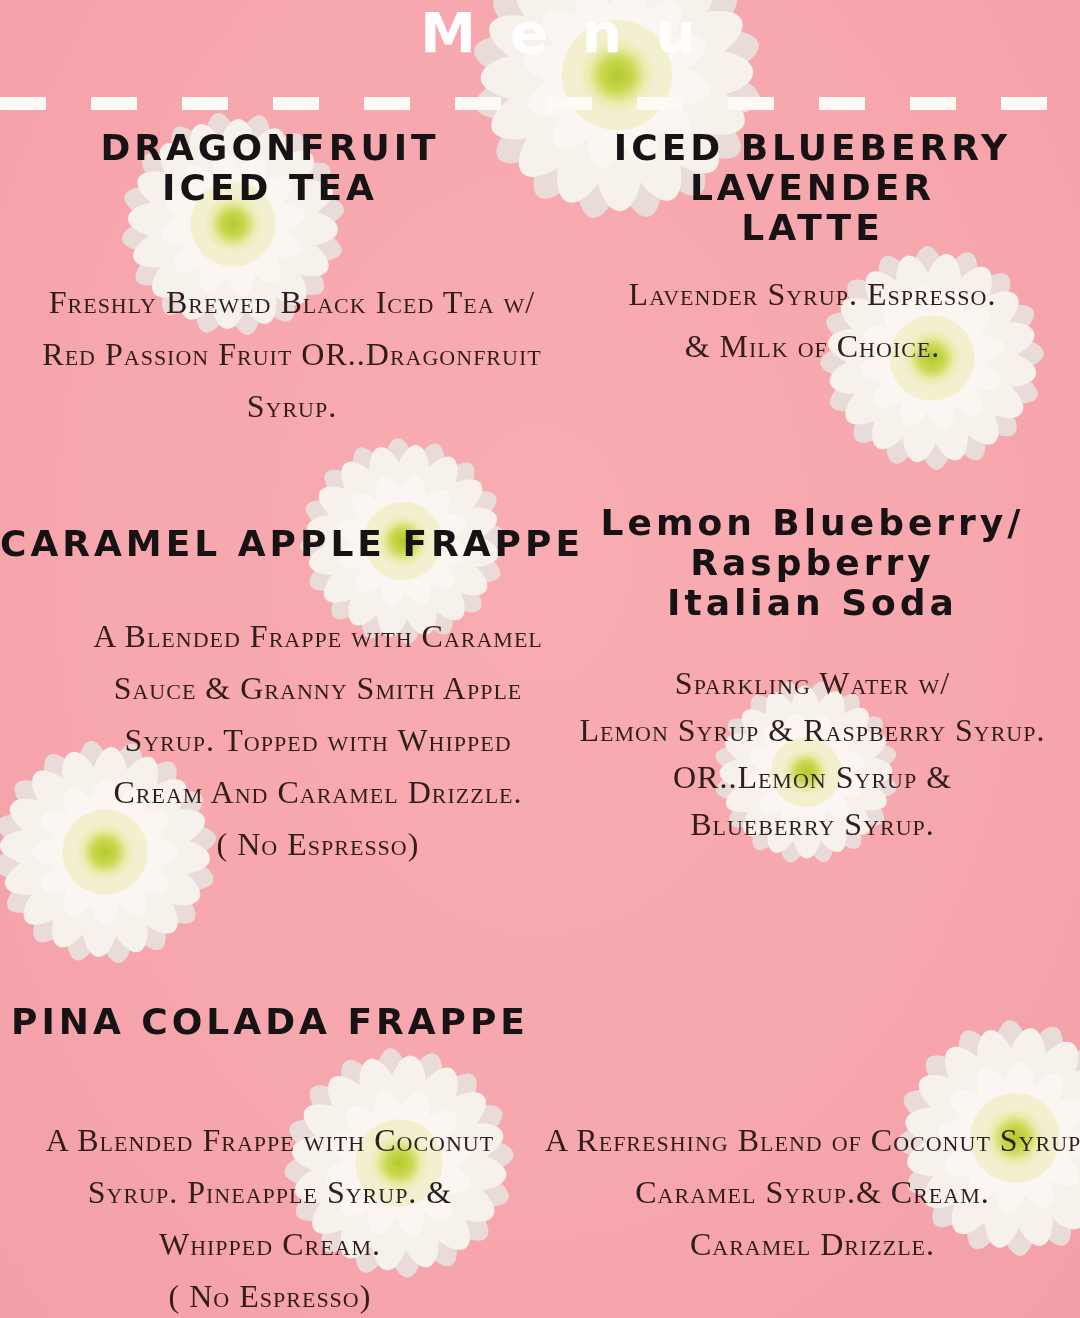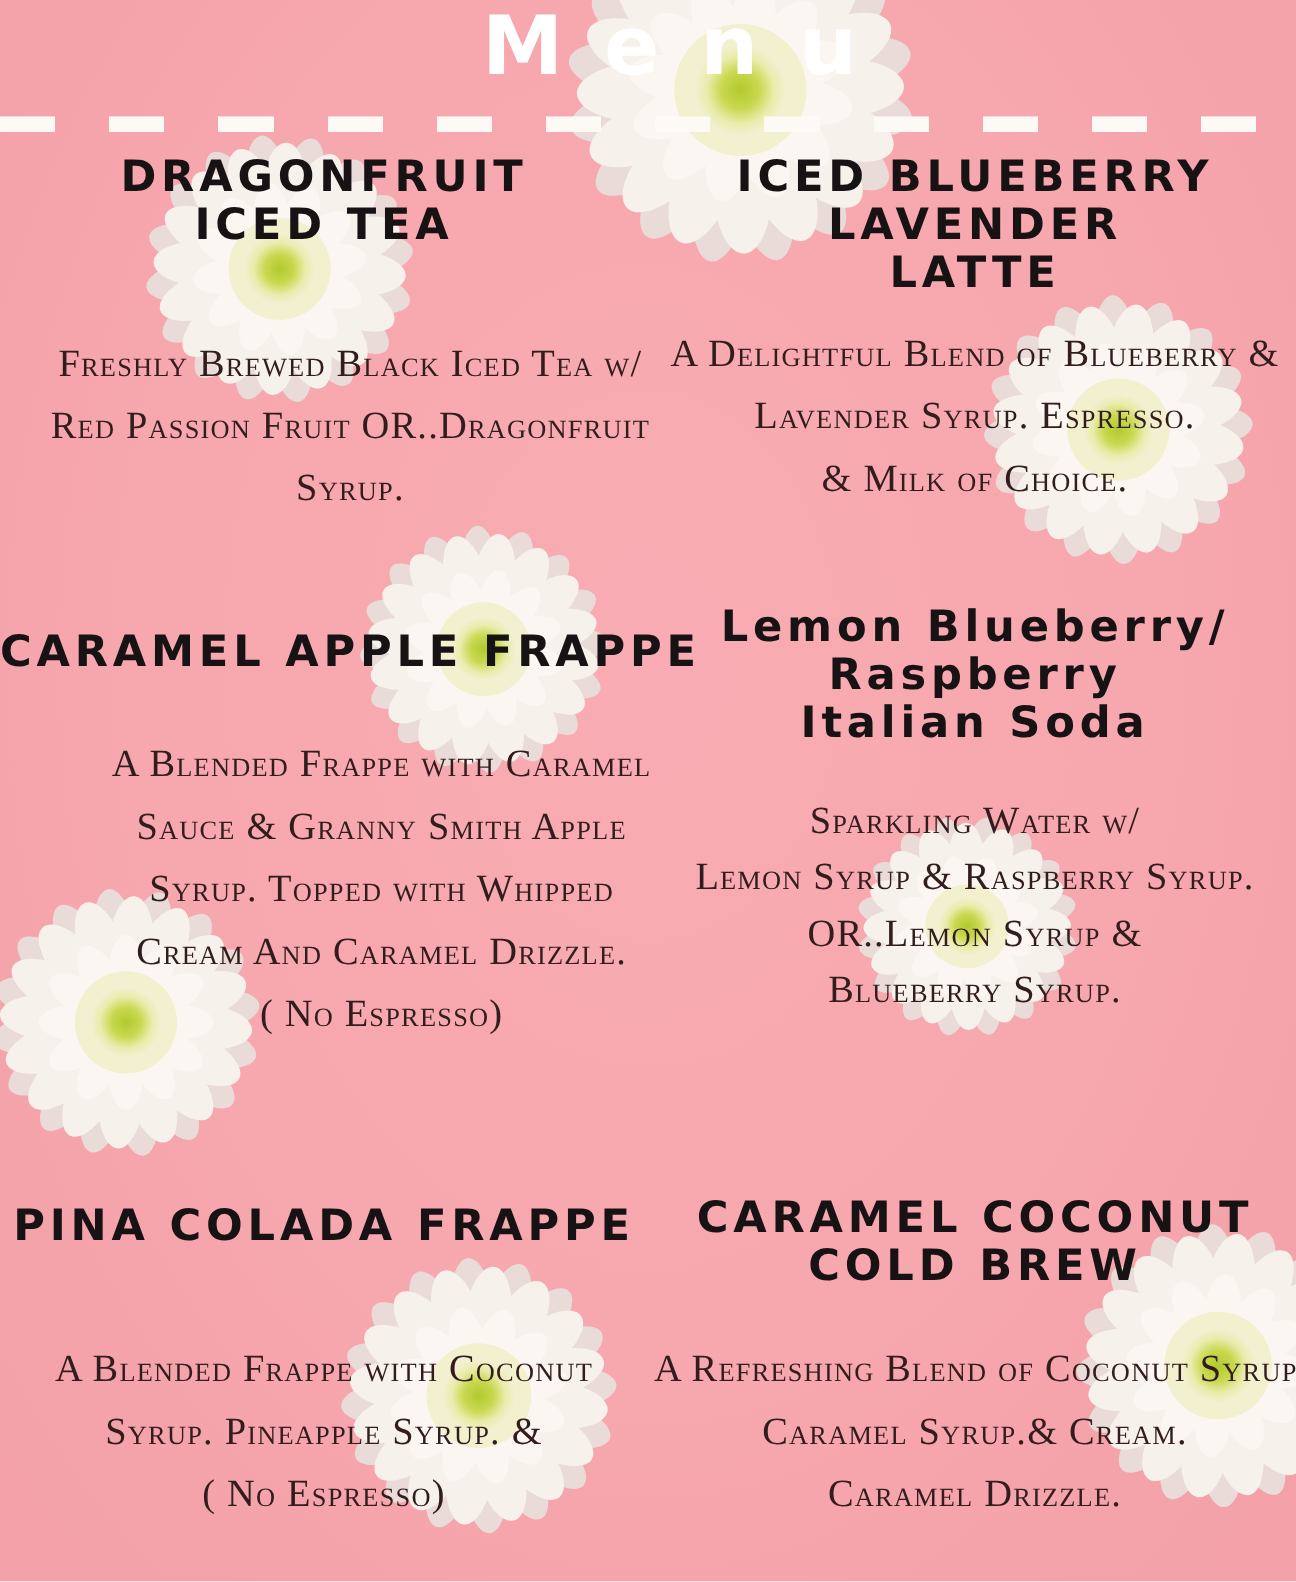--- a/index.html
+++ b/index.html
@@ -21,21 +21,21 @@
     z-index: 2;
     top: 0px;
     left: 0;
     width: 1080px;
     text-align: center;
     padding-left: 70px;
     box-sizing: border-box;
     color: #ffffff;
     font-family: "DejaVu Sans", sans-serif;
     font-weight: bold;
-    font-size: 68px;
+    font-size: 56px;
     letter-spacing: 34px;
     white-space: nowrap;
   }
   .divider {
     position: absolute;
     z-index: 2;
     top: 97px;
     left: 0;
     width: 1080px;
     height: 13px;
@@ -168,21 +168,20 @@
       <div class="line">Red Passion Fruit OR..Dragonfruit</div>
       <div class="line">Syrup.</div>
     </div>
 
   <div class="block title col-right t-r1">
       <div class="line">ICED BLUEBERRY</div>
       <div class="line">LAVENDER</div>
       <div class="line">LATTE</div>
     </div>
   <div class="block desc  col-right d-r1">
-      <div class="line">A Delightful Blend of Blueberry &amp;</div>
       <div class="line">Lavender Syrup. Espresso.</div>
       <div class="line">&amp; Milk of Choice.</div>
     </div>
 
   <div class="block title col-left t-l2">
       <div class="line">CARAMEL APPLE FRAPPE</div>
     </div>
   <div class="block desc  col-left d-l2">
       <div class="line">A Blended Frappe with Caramel</div>
       <div class="line">Sauce &amp; Granny Smith Apple</div>
@@ -202,26 +201,23 @@
       <div class="line">OR..Lemon Syrup &amp;</div>
       <div class="line">Blueberry Syrup.</div>
     </div>
 
   <div class="block title col-left t-l3">
       <div class="line">PINA COLADA FRAPPE</div>
     </div>
   <div class="block desc  col-left d-l3">
       <div class="line">A Blended Frappe with Coconut</div>
       <div class="line">Syrup. Pineapple Syrup. &amp;</div>
+      <div class="line">Whipped Cream.</div>
       <div class="line">( No Espresso)</div>
     </div>
 
-  <div class="block title col-right t-r3">
-      <div class="line">CARAMEL COCONUT</div>
-      <div class="line">COLD BREW</div>
-    </div>
   <div class="block desc  col-right d-r3">
       <div class="line">A Refreshing Blend of Coconut Syrup</div>
       <div class="line">Caramel Syrup.&amp; Cream.</div>
       <div class="line">Caramel Drizzle.</div>
     </div>
 
 </div>
 
 </body></html>

